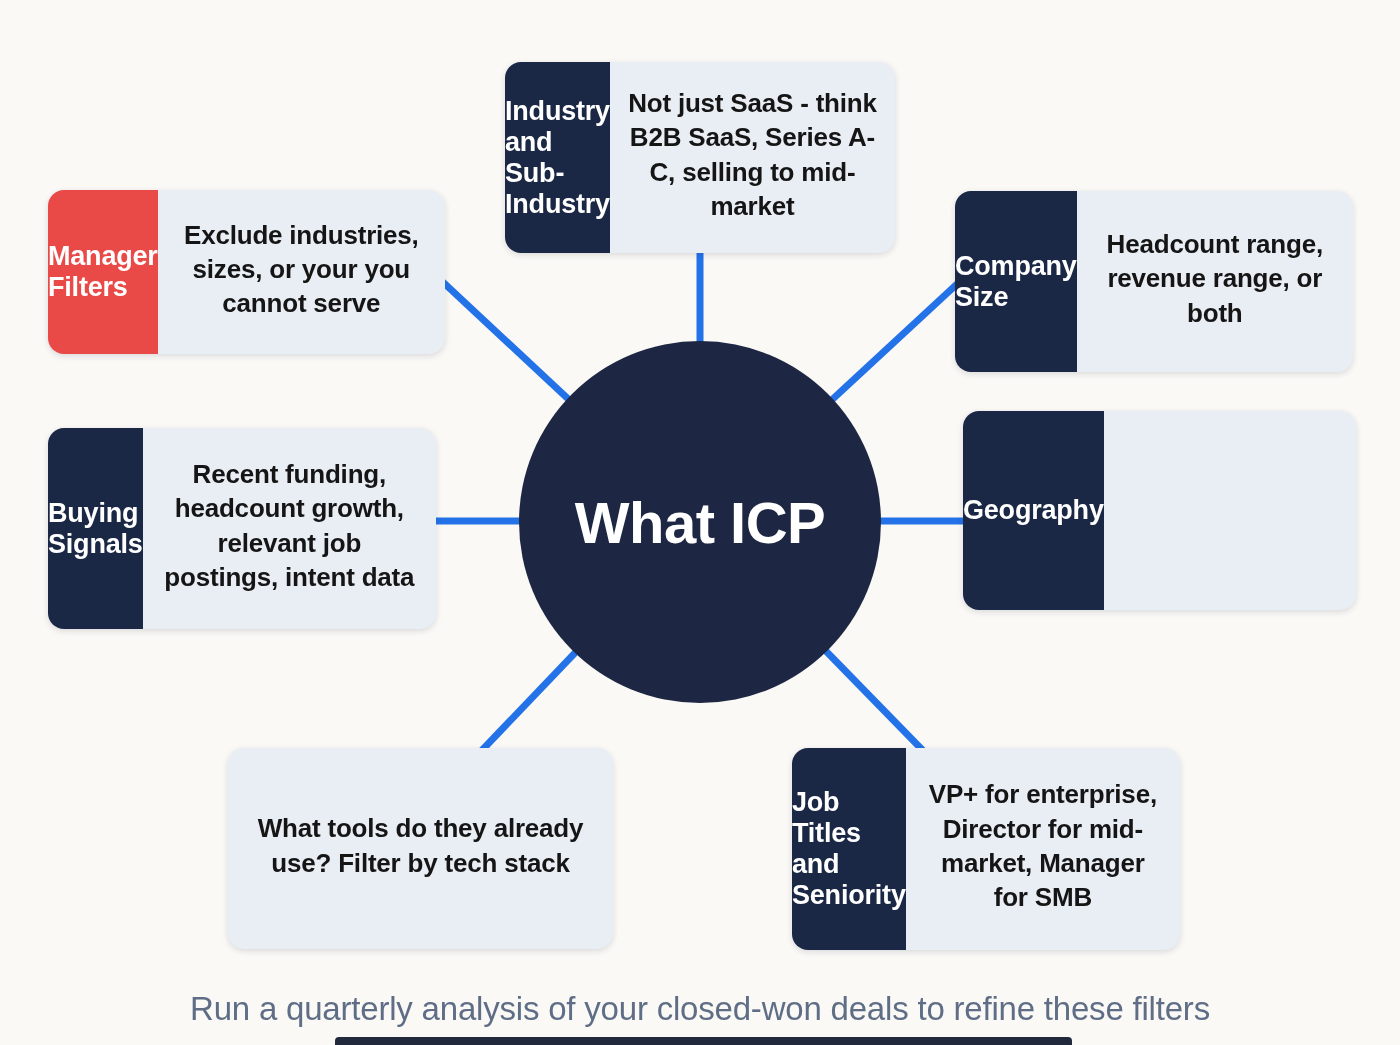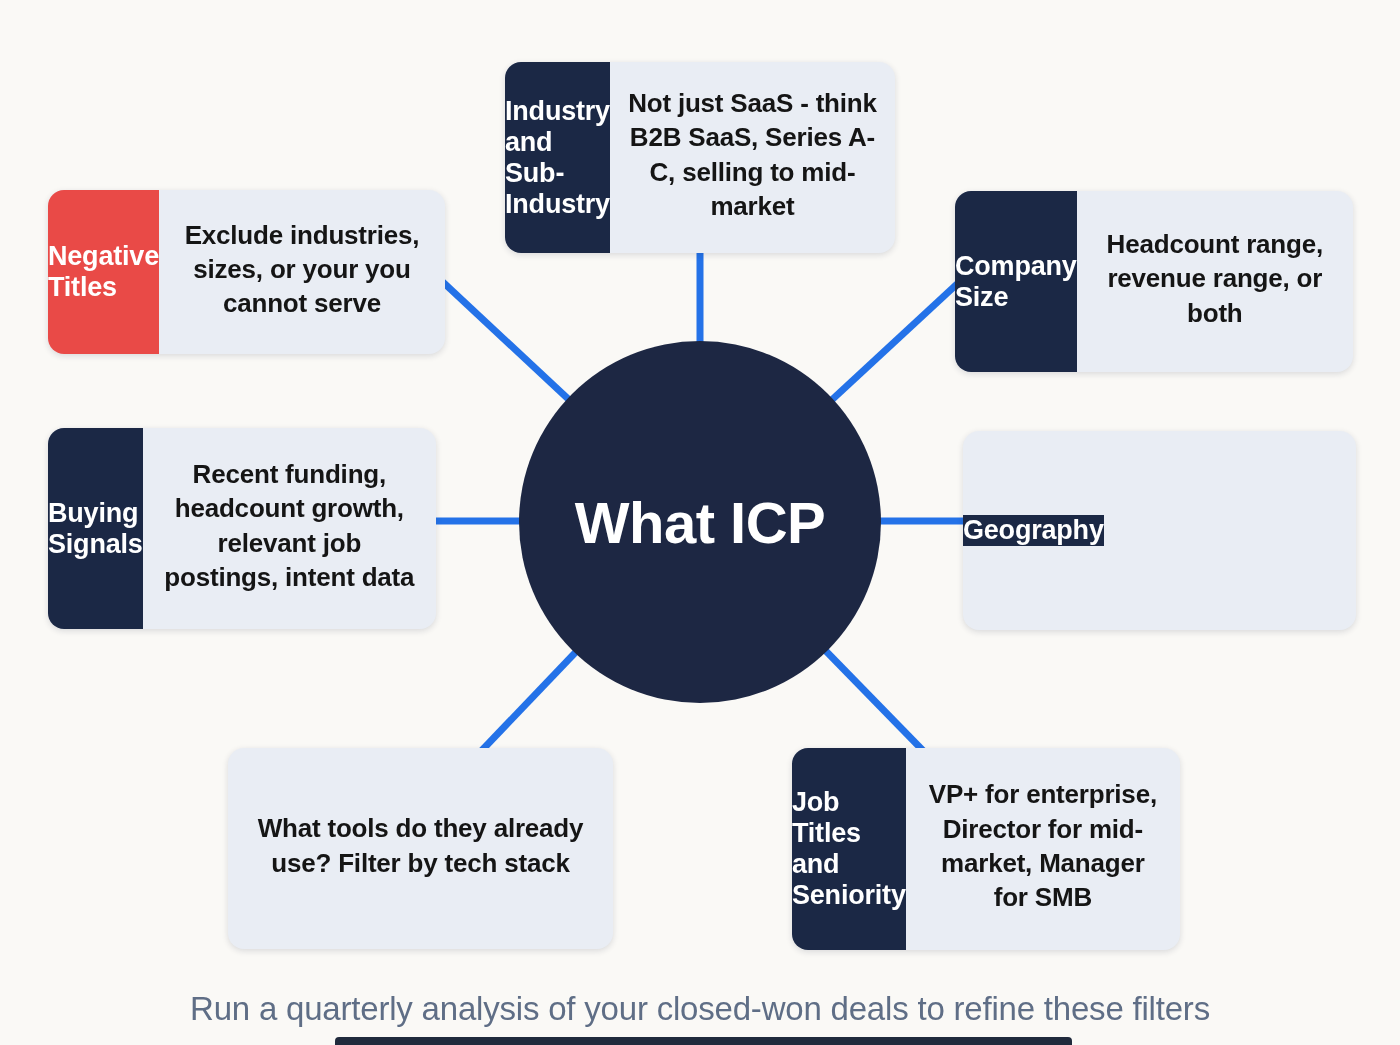--- a/index.html
+++ b/index.html
@@ -57,21 +57,21 @@
     font-size: 26px;
     line-height: 1.32;
     letter-spacing: -0.2px;
     color: var(--body-text, #151515);
   }
 
   .card-industry   { left: 505px; top: 62px;  width: 390px; height: 191px; }
   .card-negative   { left: 48px;  top: 190px; width: 397px; height: 164px; }
   .card-company    { left: 955px; top: 191px; width: 398px; height: 181px; }
   .card-buying     { left: 48px;  top: 428px; width: 388px; height: 201px; }
-  .card-geography  { left: 963px; top: 431px; width: 393px; height: 199px; align-items: center; }
+  .card-geography  { left: 963px; top: 411px; width: 393px; height: 199px; }
   .card-techno     { left: 228px; top: 748px; width: 385px; height: 201px; }
   .card-job        { left: 792px; top: 748px; width: 388px; height: 202px; }
 
   .center-node {
     position: absolute;
     z-index: 3;
     left: 519px; top: 341px;
     width: 362px; height: 362px;
     border-radius: 50%;
     background: var(--circle, #1d2743);
@@ -122,21 +122,21 @@
     <line x1="700" y1="522" x2="465" y2="768"></line>
     <line x1="700" y1="522" x2="940" y2="768"></line>
   </svg>
 
   <div class="card card-industry">
     <div class="card-header">Industry and Sub-Industry</div>
     <div class="card-body">Not just SaaS - think B2B SaaS, Series A-C, selling to mid-market</div>
   </div>
 
   <div class="card red card-negative">
-    <div class="card-header">Negative Titles</div>
+    <div class="card-header">Manager Filters</div>
     <div class="card-body">Exclude industries, sizes, or your you cannot serve</div>
   </div>
 
   <div class="card card-company">
     <div class="card-header">Company Size</div>
     <div class="card-body">Headcount range, revenue range, or both</div>
   </div>
 
   <div class="card card-buying">
     <div class="card-header">Buying Signals</div>

